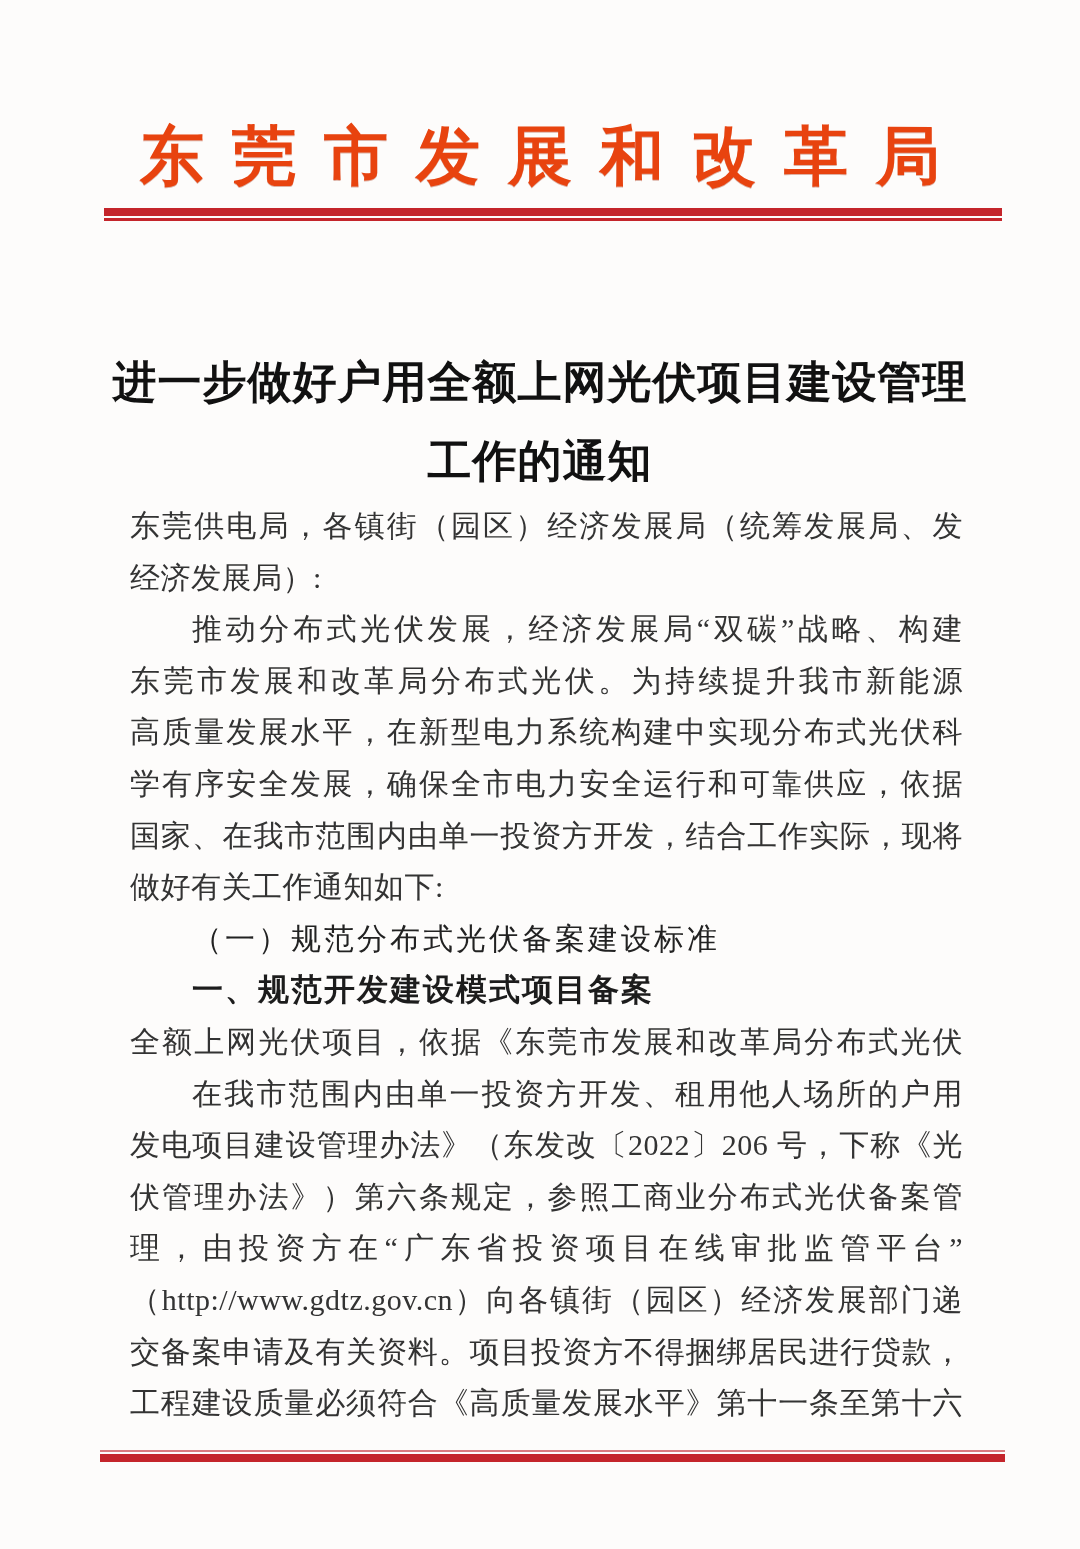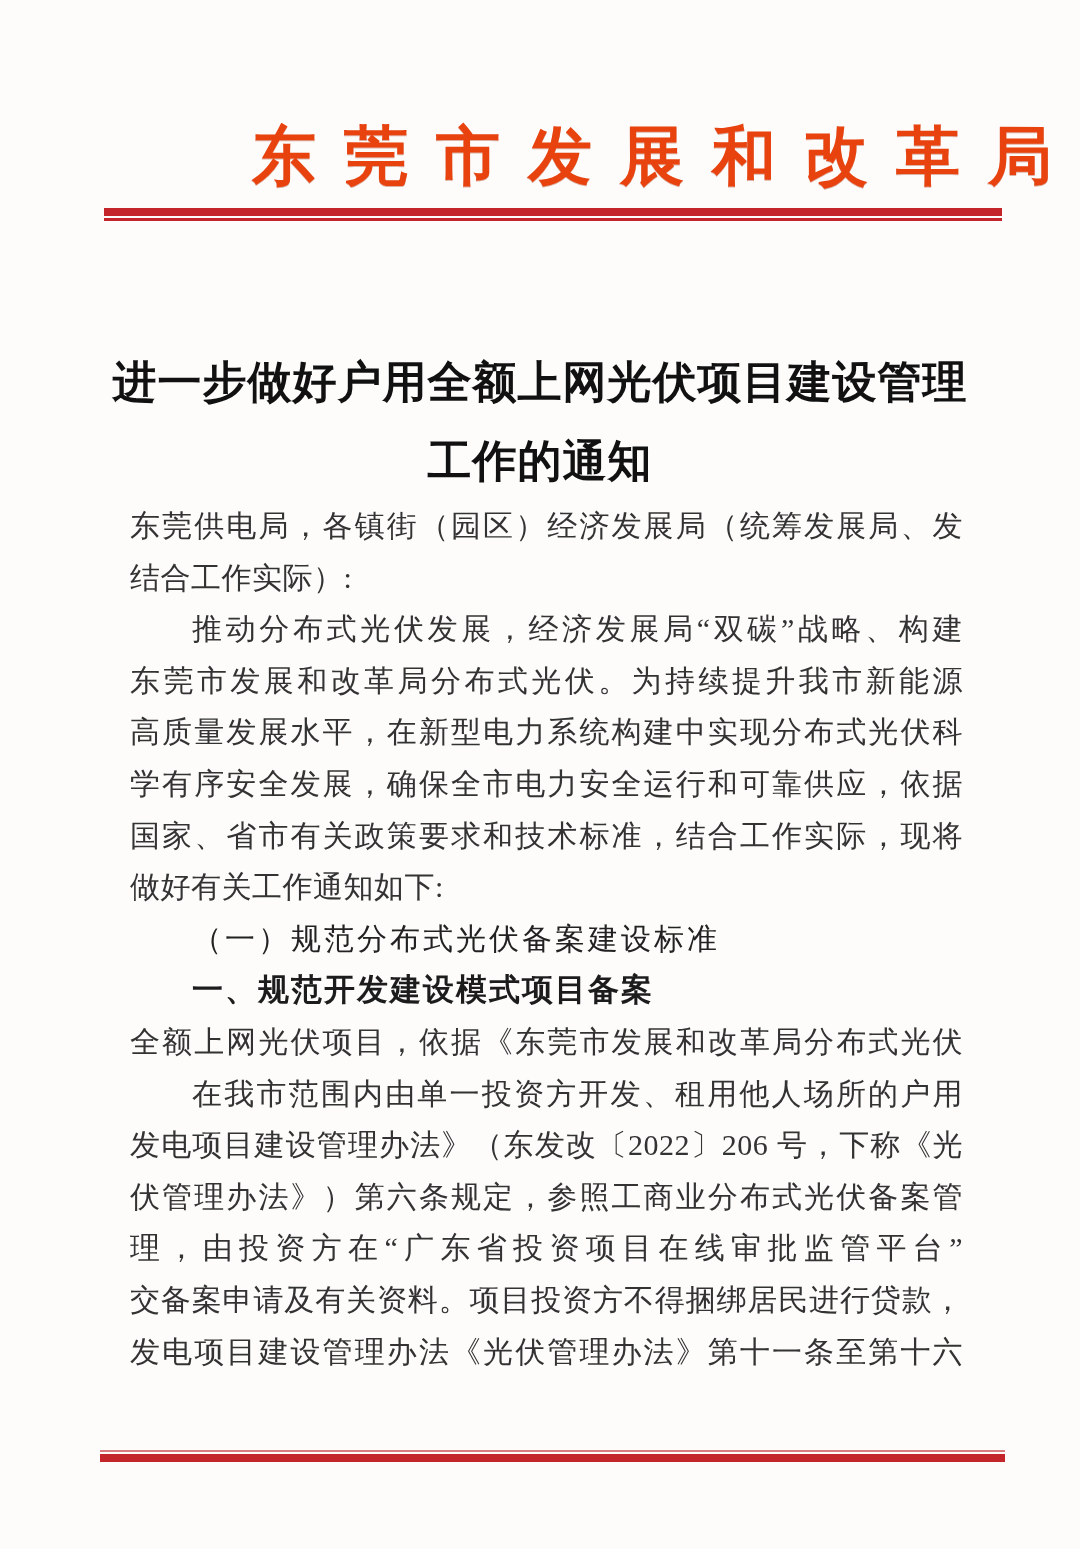--- a/index.html
+++ b/index.html
@@ -14,21 +14,21 @@
   .page{
     position:relative;
     width:1080px;height:1549px;
     background:var(--page-bg);
     overflow:hidden;
     font-family:"Liberation Serif","DejaVu Serif",serif;
   }
   
   .agency{
     position:absolute;top:116px;left:0;right:0;
-    text-align:right;
+    text-align:center;
     font-size:64px;line-height:82px;
     font-weight:700;
     letter-spacing:28px;
     padding-left:28px; 
     color:var(--agency-red);
     text-shadow:0 1px 0 rgba(160,40,10,.35);
     white-space:nowrap;
   }
   .rule{position:absolute;}
   .rule-top{top:208px;left:104px;width:898px;}
@@ -78,36 +78,37 @@
     <div class="rule-thin"></div>
   </div>
 
   <h1 class="doc-title">
     <span class="t-line">进一步做好户用全额上网光伏项目建设管理</span>
     <span class="t-line">工作的通知</span>
   </h1>
 
   <div class="body-block">
     <div class="line j">东莞供电局，各镇街（园区）经济发展局（统筹发展局、发</div>
-    <div class="line">结合工作实际）:</div>
+    <div class="line">经济发展局）:</div>
     <div class="line indent j">推动分布式光伏发展，经济发展局“双碳”战略、构建</div>
     <div class="line j">东莞市发展和改革局分布式光伏。为持续提升我市新能源</div>
     <div class="line j">高质量发展水平，在新型电力系统构建中实现分布式光伏科</div>
     <div class="line j">学有序安全发展，确保全市电力安全运行和可靠供应，依据</div>
-    <div class="line j">国家、省市有关政策要求和技术标准，结合工作实际，现将</div>
+    <div class="line j">国家、在我市范围内由单一投资方开发，结合工作实际，现将</div>
     <div class="line">做好有关工作通知如下:</div>
     <div class="line indent kai">（一）规范分布式光伏备案建设标准</div>
     <div class="line indent hei">一、规范开发建设模式项目备案</div>
     <div class="line j">全额上网光伏项目，依据《东莞市发展和改革局分布式光伏</div>
     <div class="line indent j">在我市范围内由单一投资方开发、租用他人场所的户用</div>
     <div class="line j">发电项目建设管理办法》（东发改〔2022〕206 号，下称《光</div>
     <div class="line j">伏管理办法》）第六条规定，参照工商业分布式光伏备案管</div>
     <div class="line j">理，由投资方在“广东省投资项目在线审批监管平台”</div>
+    <div class="line j">（http://www.gdtz.gov.cn）向各镇街（园区）经济发展部门递</div>
     <div class="line j">交备案申请及有关资料。项目投资方不得捆绑居民进行贷款，</div>
-    <div class="line j">发电项目建设管理办法《光伏管理办法》第十一条至第十六</div>
+    <div class="line j">工程建设质量必须符合《高质量发展水平》第十一条至第十六</div>
   </div>
 
   <div class="rule rule-bottom">
     <div class="rule-thin"></div>
     <div class="rule-gap"></div>
     <div class="rule-thick"></div>
   </div>
 
 </div>
 

